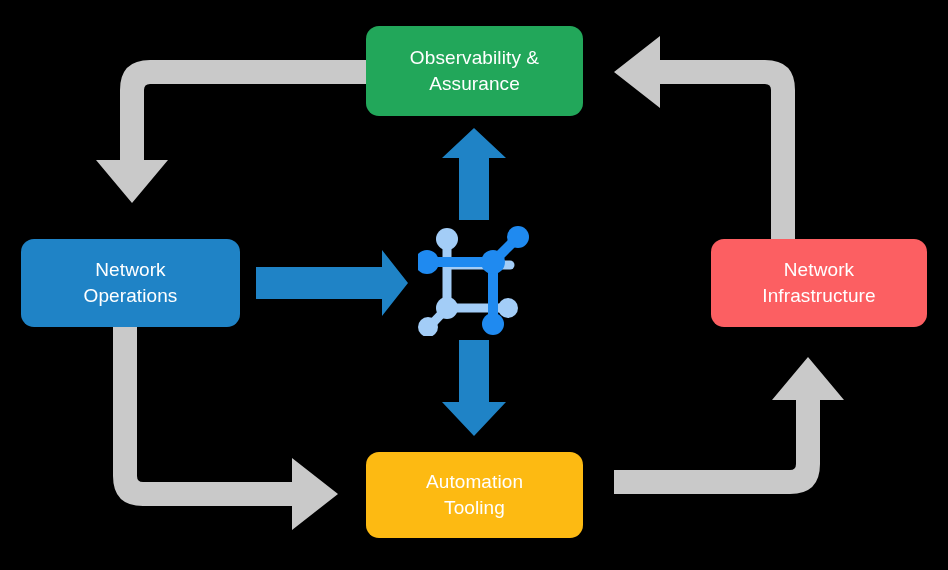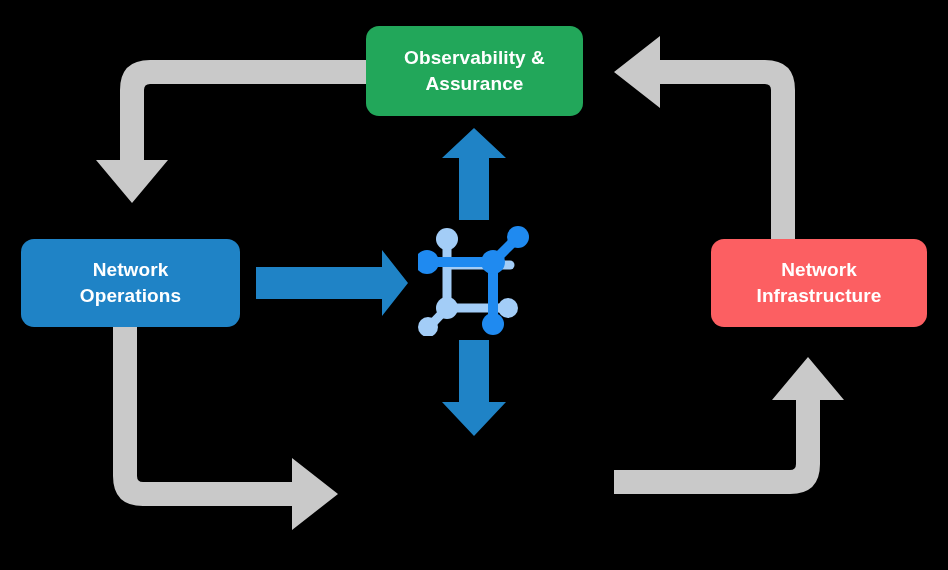--- a/index.html
+++ b/index.html
@@ -20,21 +20,21 @@
   .node-box {
     position: absolute;
     border-radius: 13px;
     display: flex;
     align-items: center;
     justify-content: center;
     text-align: center;
     color: #ffffff;
     font-size: 19px;
     line-height: 1.38;
-    font-weight: 700;
+    font-weight: 400;
     letter-spacing: 0.1px;
     box-sizing: border-box;
     padding: 4px 7px;
     white-space: pre-line;
   }
   #box-observability {
     left: 366px; top: 26px; width: 217px; height: 90px;
     background: #22A75A;
   }
   #box-operations {
@@ -114,14 +114,16 @@
 
   <div class="node-box" id="box-observability">Observability &amp;
 Assurance</div>
 
   <div class="node-box" id="box-operations">Network
 Operations</div>
 
   <div class="node-box" id="box-infrastructure">Network
 Infrastructure</div>
 
+  <div class="node-box" id="box-automation">Automation
+Tooling</div>
 
 </div>
 
 </body></html>

